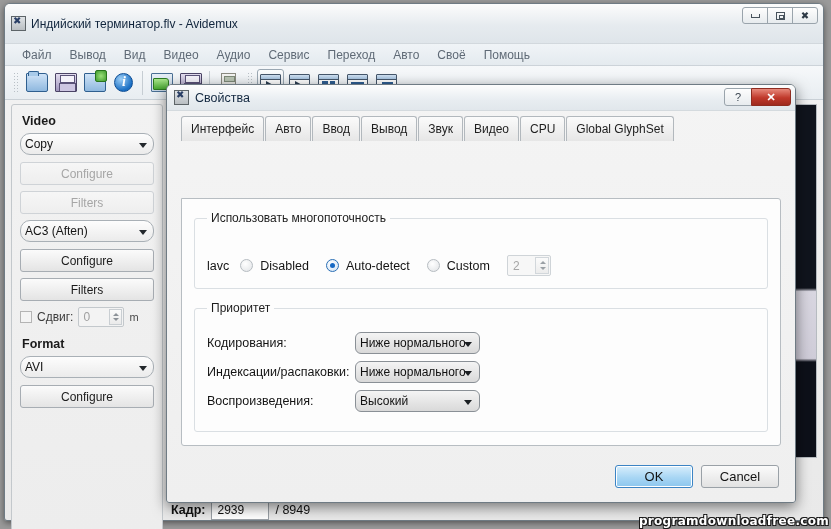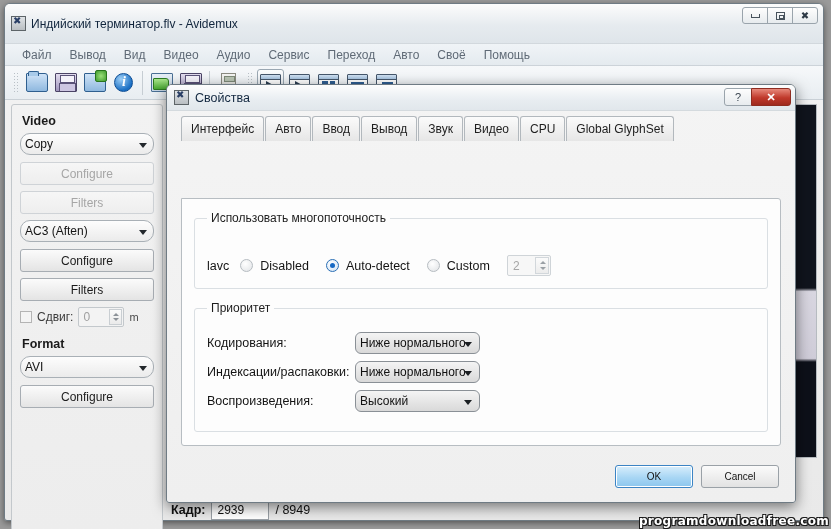--- a/index.html
+++ b/index.html
@@ -296,21 +296,21 @@
   }
   .combo2 .caret { position:absolute; right:7px; top:9px; width:0;height:0;
     border-left:4px solid transparent;border-right:4px solid transparent;border-top:5px solid #1b1f23; }
 
   #dlg-buttons { position: absolute; right: 16px; bottom: 14px; display: flex; gap: 8px; }
   .dbtn {
     width: 78px; height: 23px; border-radius: 3px;
     border: 1px solid #9aa1a7;
     background: linear-gradient(#fbfbfb, #e2e2e2);
     display: flex; align-items: center; justify-content: center;
-    font-size: 10px; color: #141414;
+    font-size: 13px; color: #141414;
   }
   .dbtn.primary {
     border: 1px solid #3c84c4;
     background: linear-gradient(#d8eefc, #a8d6f4 55%, #8cc6ee);
     box-shadow: inset 0 0 0 1px #ffffff;
   }
 
   
   #watermark {
     position: absolute; right: 2px; bottom: 1px;

